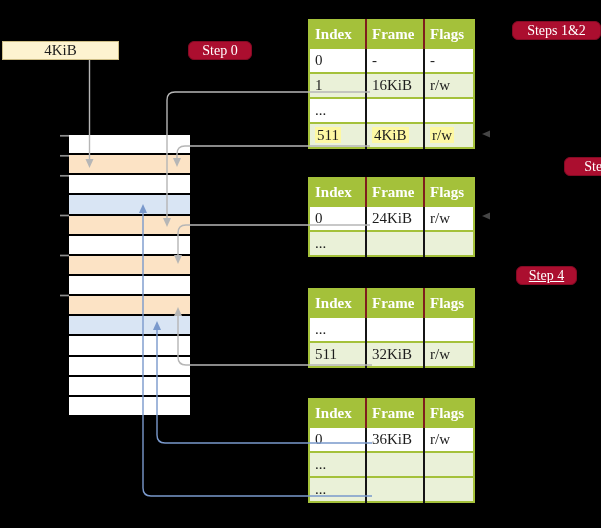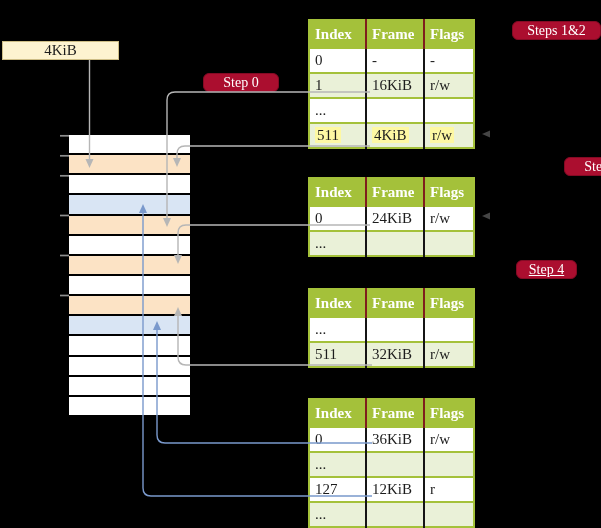--- a/index.html
+++ b/index.html
@@ -14,24 +14,24 @@
 
   
   .pagebox{position:absolute;left:2px;top:41px;width:115px;height:17px;
     background:var(--cream);border:1px solid #cdbd85;color:var(--ink);
     font-size:15px;display:flex;align-items:center;justify-content:center;}
 
   
   .step{position:absolute;height:19px;background:var(--crimson);color:#fff;
     font-size:14px;display:flex;align-items:center;justify-content:center;
     border-radius:6px;border:1px solid #840a24;box-sizing:border-box;}
-  #step0{left:203px;top:41px;width:76px;margin-top:32px;}
+  #step0{left:188px;top:41px;width:64px;}
   #steps12{left:512px;top:21px;width:89px;}
   #step3{left:540px;top:157px;width:76px;margin-left:24px;}
-  #step4{left:516px;top:260px;width:61px;text-decoration:underline;}
+  #step4{left:516px;top:266px;width:61px;text-decoration:underline;}
 
   
   .memcol{position:absolute;left:69px;top:135px;width:121px;height:280px;
     display:flex;flex-direction:column;gap:2px;background:#000;}
   .mem-row{flex:1;}
   .mem-white{background:#ffffff;}
   .mem-peach{background:var(--peach);}
   .mem-blue{background:var(--blue);}
 
   
@@ -204,25 +204,20 @@
       <tr>
         <td>0</td>
         <td>36KiB</td>
         <td>r/w</td>
       </tr>
       <tr class="alt">
         <td>...</td>
         <td></td>
         <td></td>
       </tr>
-      <tr>
-        <td>127</td>
-        <td>12KiB</td>
-        <td>r</td>
-      </tr>
       <tr class="alt">
         <td>...</td>
         <td></td>
         <td></td>
       </tr>
     </tbody>
   </table>
 
   <svg class="overlay" viewBox="0 0 601 528">
 

